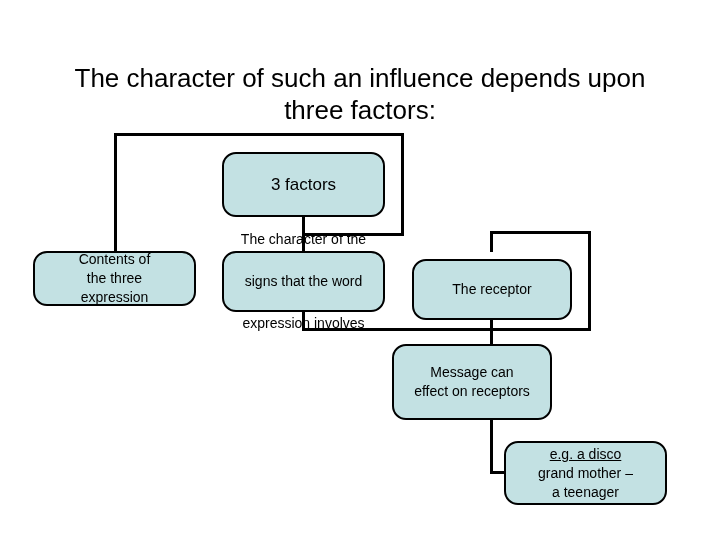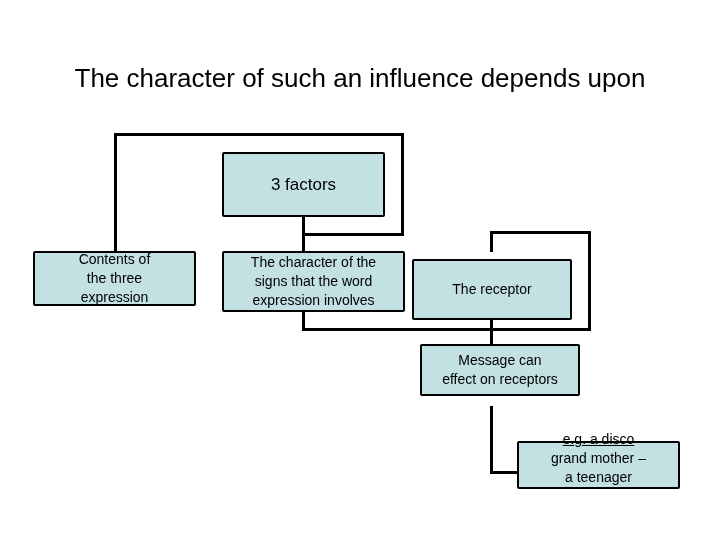--- a/index.html
+++ b/index.html
@@ -31,21 +31,21 @@
   
   .line {
     position: absolute;
     background: #000000;
   }
   
   .node {
     position: absolute;
     background: #c3e1e3;
     border: 2px solid #000000;
-    border-radius: 2px;
+    border-radius: 14px;
     box-sizing: border-box;
     display: flex;
     flex-direction: column;
     align-items: center;
     justify-content: center;
     text-align: center;
     color: #000000;
     font-size: 14px;
     line-height: 19px;
     z-index: 2;
@@ -54,20 +54,21 @@
   .node-factors { font-size: 17px; line-height: 20px; }
   .ul { text-decoration: underline; }
 </style>
 </head>
 <body>
 
 <div class="slide">
 
   <div class="title">
     <span>The character of such an influence depends upon</span>
+    <span>three factors:</span>
   </div>
 
   <div class="line" style="left:114px; top:104px; width:3px; height:118px;"></div>
   <div class="line" style="left:114px; top:104px; width:290px; height:3px;"></div>
   <div class="line" style="left:401px; top:104px; width:3px; height:103px;"></div>
   <div class="line" style="left:302px; top:204px; width:102px; height:3px;"></div>
   <div class="line" style="left:302px; top:187px; width:3px; height:35px;"></div>
 
   <div class="line" style="left:302px; top:282px; width:3px; height:20px;"></div>
   <div class="line" style="left:302px; top:299px; width:289px; height:3px;"></div>
@@ -83,34 +84,34 @@
   <div class="node node-factors" style="left:222px; top:123px; width:163px; height:65px;">
     <span>3 factors</span>
   </div>
 
   <div class="node" style="left:33px; top:222px; width:163px; height:55px;">
     <span>Contents of</span>
     <span>the three</span>
     <span>expression</span>
   </div>
 
-  <div class="node" style="left:222px; top:222px; width:183px; height:61px;">
+  <div class="node" style="left:222px; top:222px; width:163px; height:61px;gap:23px;">
     <span>The character of the</span>
     <span>signs that the word</span>
     <span>expression involves</span>
   </div>
 
   <div class="node" style="left:412px; top:230px; width:160px; height:61px;">
     <span>The receptor</span>
   </div>
 
-  <div class="node" style="left:420px; top:315px; width:160px; height:52px;">
+  <div class="node" style="left:392px; top:315px; width:160px; height:76px;">
     <span>Message can</span>
     <span>effect on receptors</span>
   </div>
 
-  <div class="node" style="left:517px; top:412px; width:163px; height:48px;justify-content:flex-end;">
+  <div class="node" style="left:504px; top:412px; width:163px; height:64px;">
     <span class="ul">e.g. a disco</span>
     <span>grand mother –</span>
     <span>a teenager</span>
   </div>
 
 </div>
 
 </body></html>

